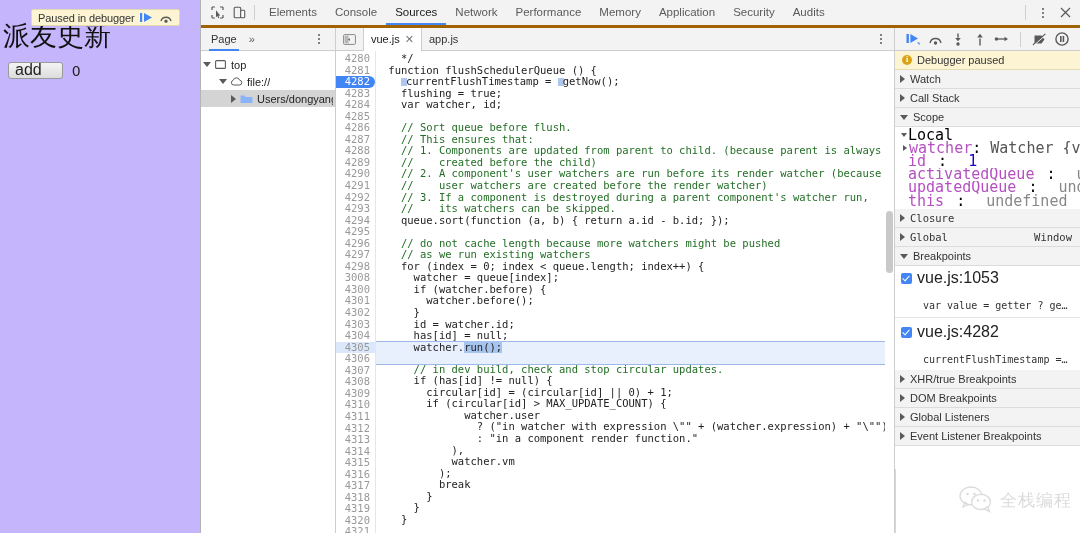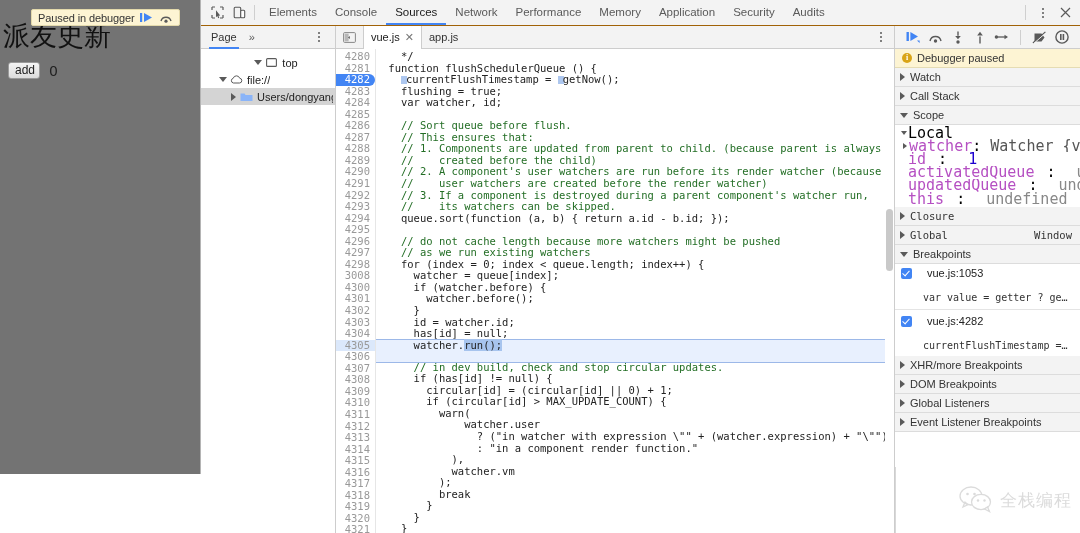--- a/index.html
+++ b/index.html
@@ -6,22 +6,22 @@
   html, body {
     width: 1080px; height: 533px;
     overflow: hidden;
     font-family: "Liberation Sans", sans-serif;
     background: #fff;
   }
   #app { position: relative; width: 1080px; height: 533px; display: flex; }
 
   
   .page-viewport {
-    width: 201px; height: 474px;
-    background: #737373;
+    width: 201px; height: 533px;
+    background: #c4b5fd;
     position: relative;
     flex: 0 0 201px;
     border-right: 1px solid #b4b4b4;
   }
   .paused-banner {
     position: absolute; top: 9px; left: 31px;
     background: #fdf4d3;
     border: 1px solid #e3d9ab;
     border-radius: 2px;
     height: 17px;
@@ -46,22 +46,22 @@
     font-family: "DejaVu Sans", sans-serif;
     font-weight: 400;
     letter-spacing: 0px;
     white-space: nowrap;
   }
   .page-row {
     position: absolute; top: 62px; left: 8px;
     display: flex; align-items: center; gap: 9px;
   }
   .page-btn {
-    font-size: 12px;
-    padding: 1px 4px 2px 6px;
+    font-size: 16px;
+    padding: 1px 20px 2px 6px;
     background: linear-gradient(#f4f4f4, #dcdcdc);
     border: 1px solid #9a9a9a;
     border-radius: 3px;
     color: #222;
     line-height: 12px;
     font-family: "Liberation Sans", sans-serif;
   }
   .page-count { font-size: 14px; color: #222; font-family: "DejaVu Sans", sans-serif; }
 
   
@@ -70,21 +70,21 @@
     height: 533px;
     background: #fff;
     display: flex; flex-direction: column;
     min-width: 0;
   }
 
   
   .dt-tabbar {
     height: 31px;
     background: #f3f3f3;
-    border-bottom: 1px solid #a16207;
+    border-bottom: 3px solid #a16207;
     display: flex; align-items: center;
     flex: 0 0 25px;
     padding-left: 5px;
   }
   .dt-icon-btn {
     width: 22px; height: 21px;
     display: inline-flex; align-items: center; justify-content: center;
     cursor: default;
   }
   .tb-sep {
@@ -292,21 +292,21 @@
   .k-name { color: #b54fc2; }
   .v-obj { color: #555; }
   .v-undef { color: #888; }
   .v-num { color: #1c00cf; }
   .indent1 { padding-left: 5px; }
   .indent2 { padding-left: 13px; gap: 12px; }
   .scope-flat { height: 19px; display: flex; align-items: center; background: #f3f3f3; border-bottom: 1px solid #dcdcdc;
                 padding-left: 5px; font-family: "DejaVu Sans Mono", monospace; font-size: 10.5px; color: #333; }
   .scope-flat .right-val { margin-left: auto; padding-right: 8px; color: #333; }
   .bp-item { padding: 2px 0 3px 6px; display: block; }
-  .bp-line1 { display: flex; align-items: center; gap: 15px; font-size: 11px; color: #222; font-family: "Liberation Sans", sans-serif; }
+  .bp-line1 { display: flex; align-items: center; gap: 5px; font-size: 16px; color: #222; font-family: "Liberation Sans", sans-serif; }
   .cb {
     width: 11px; height: 11px; border-radius: 2px;
     background: #4285f4; position: relative; flex: 0 0 11px;
   }
   .cb::after {
     content: ""; position: absolute; left: 3px; top: 1px;
     width: 3px; height: 6px;
     border: solid #fff; border-width: 0 1.6px 1.6px 0;
     transform: rotate(42deg);
   }
@@ -416,21 +416,21 @@
           <span class="nav-menu dt-icon-btn">
             <span class="dots-v">
                 <i></i>
                 <i></i>
                 <i></i>
               </span>
           </span>
         </div>
         <div class="nav-tree">
 
-          <div class="tree-row" style="padding-left:16px;justify-content:center;">
+          <div class="tree-row" style="padding-left:0;">
             <span class="tw">
                 <i class="tri down"></i>
               </span>
             <span class="tree-ico">
               <svg width="11" height="9" viewBox="0 0 11 9">
                   <rect x="0.6" y="0.6" width="9.8" height="7.8" rx="1" stroke="#5a5a5a" stroke-width="1.1" fill="none"></rect>
                 </svg>
             </span>
             <span class="tree-label">top</span>
           </div>
@@ -556,21 +556,20 @@
               <div class="cline">     if (watcher.before) {</div>
               <div class="cline">       watcher.before();</div>
               <div class="cline">     }</div>
               <div class="cline">     id = watcher.id;</div>
               <div class="cline">     has[id] = null;</div>
               <div class="cline exec">     watcher.<span class="tok-sel">run();</span></div>
               <div class="cline">     <span class="cmt">// in dev build, check and stop circular updates.</span></div>
               <div class="cline">     if (has[id] != null) {</div>
               <div class="cline">       circular[id] = (circular[id] || 0) + 1;</div>
               <div class="cline">       if (circular[id] &gt; MAX_UPDATE_COUNT) {</div>
-              <div class="cline">         warn(</div>
               <div class="cline">             watcher.user</div>
               <div class="cline">               ? ("in watcher with expression \"" + (watcher.expression) + "\"")</div>
               <div class="cline">               : "in a component render function."</div>
               <div class="cline">           ),</div>
               <div class="cline">           watcher.vm</div>
               <div class="cline">         );</div>
               <div class="cline">         break</div>
               <div class="cline">       }</div>
               <div class="cline">     }</div>
               <div class="cline">   }</div>
@@ -719,21 +718,21 @@
             <div class="bp-line1">
               <span class="cb"></span>
               <span>vue.js:4282</span>
             </div>
             <div class="bp-line2">currentFlushTimestamp =…</div>
           </div>
         </div>
 
         <div class="sec-header">
           <i class="tri right"></i>
-          <span>XHR/more Breakpoints</span>
+          <span>XHR/true Breakpoints</span>
         </div>
         <div class="sec-header">
           <i class="tri right"></i>
           <span>DOM Breakpoints</span>
         </div>
         <div class="sec-header">
           <i class="tri right"></i>
           <span>Global Listeners</span>
         </div>
         <div class="sec-header">

